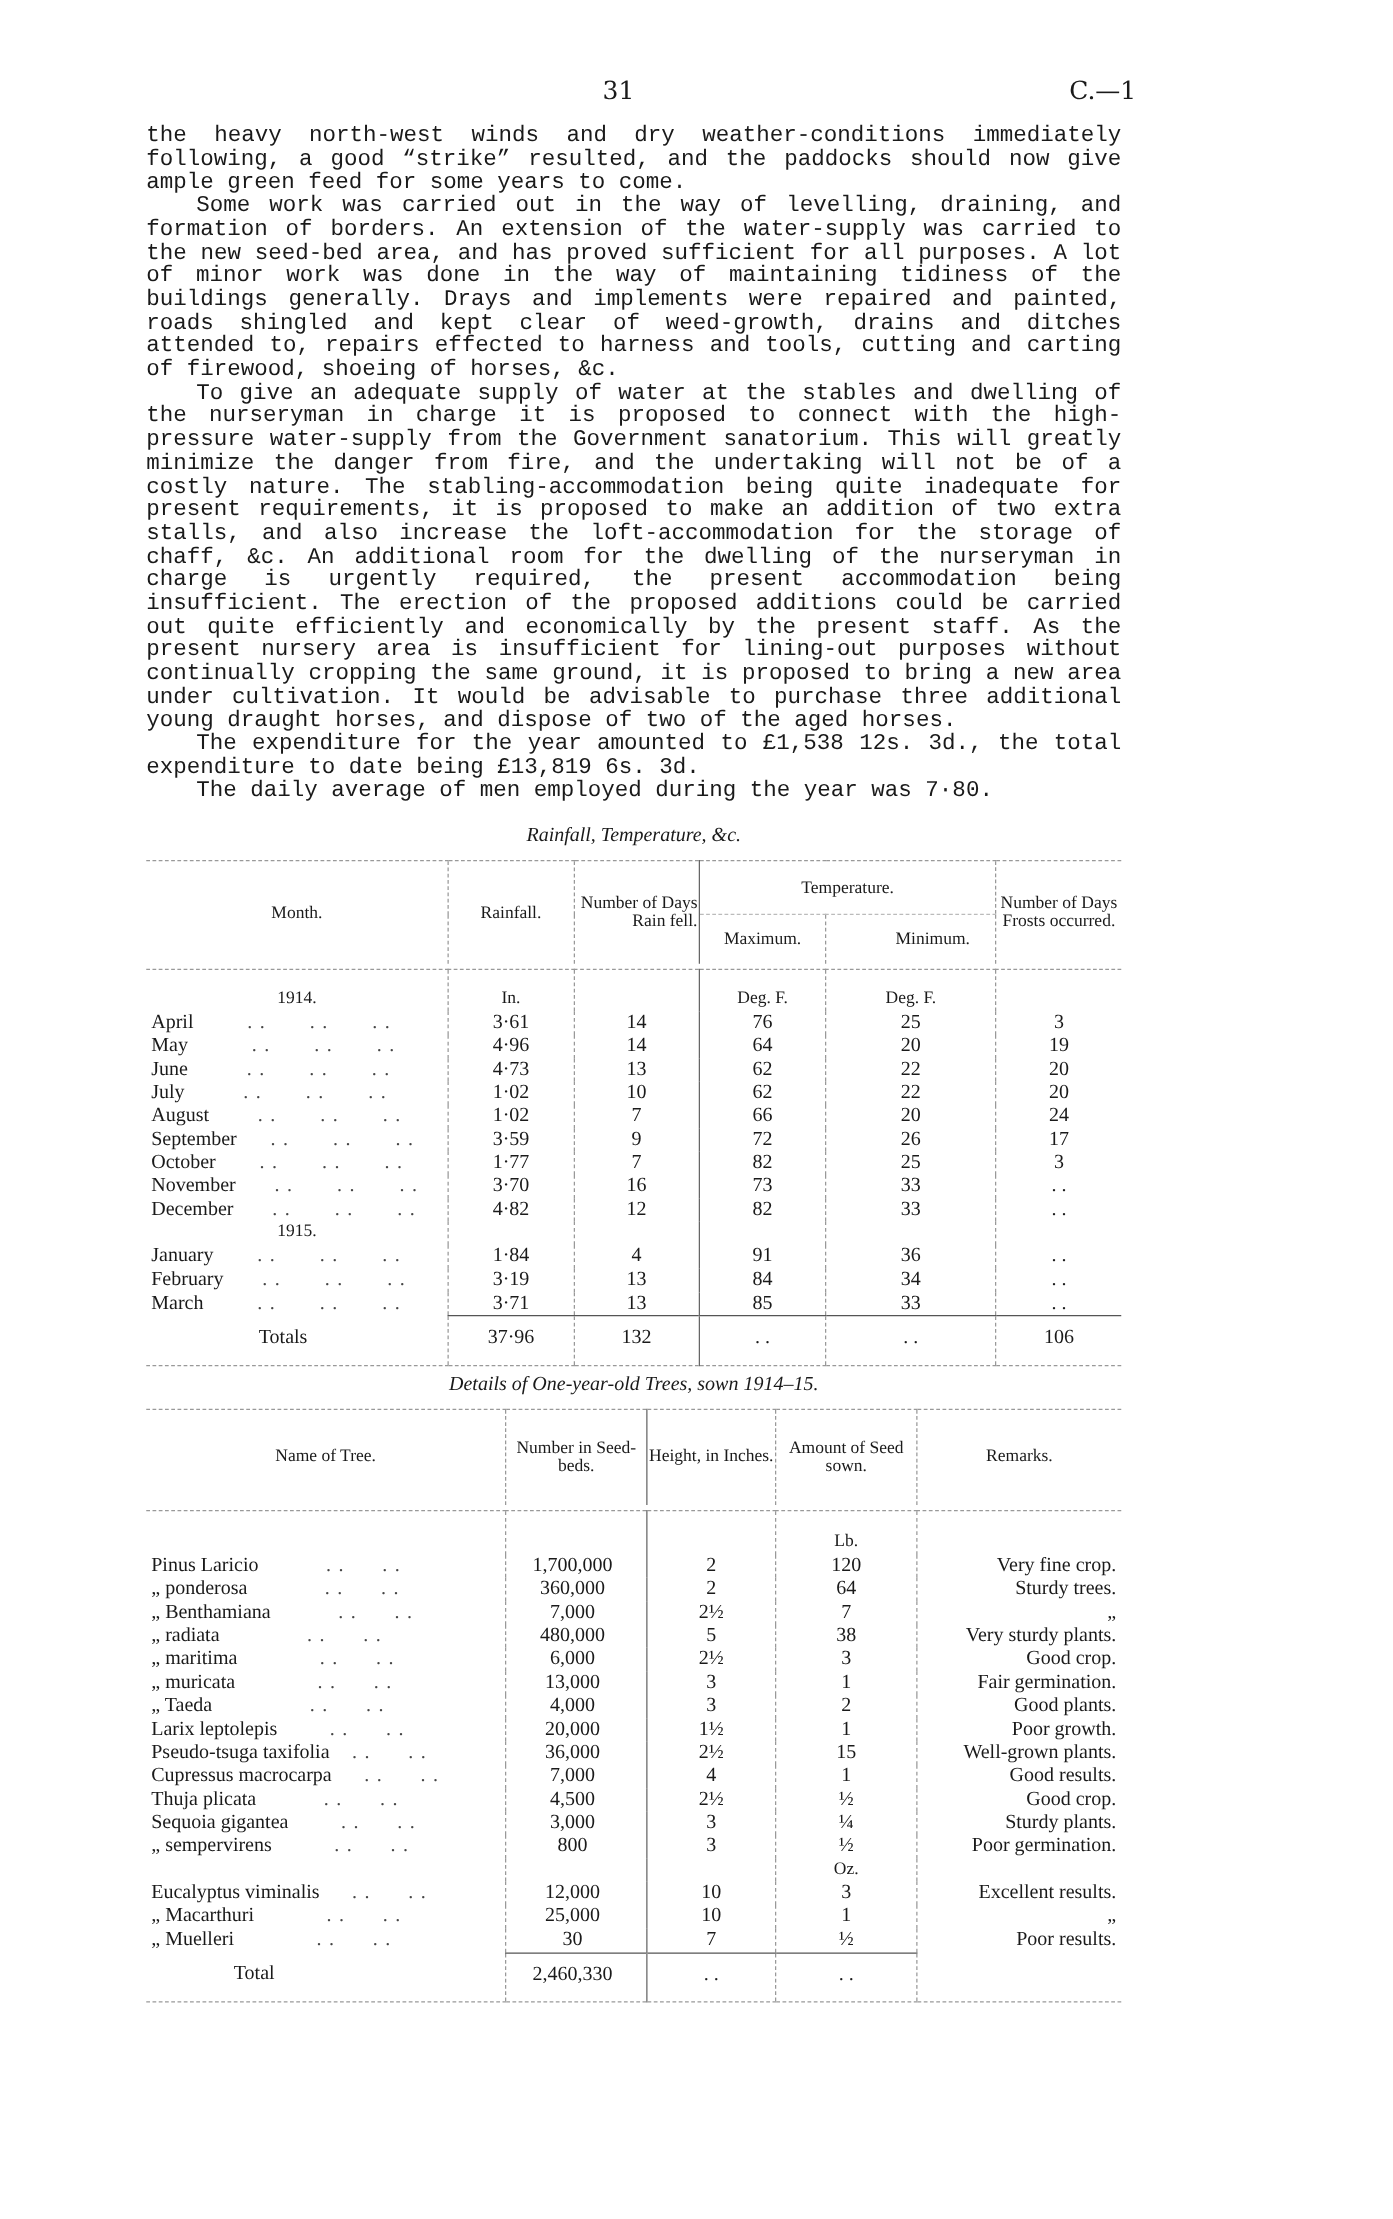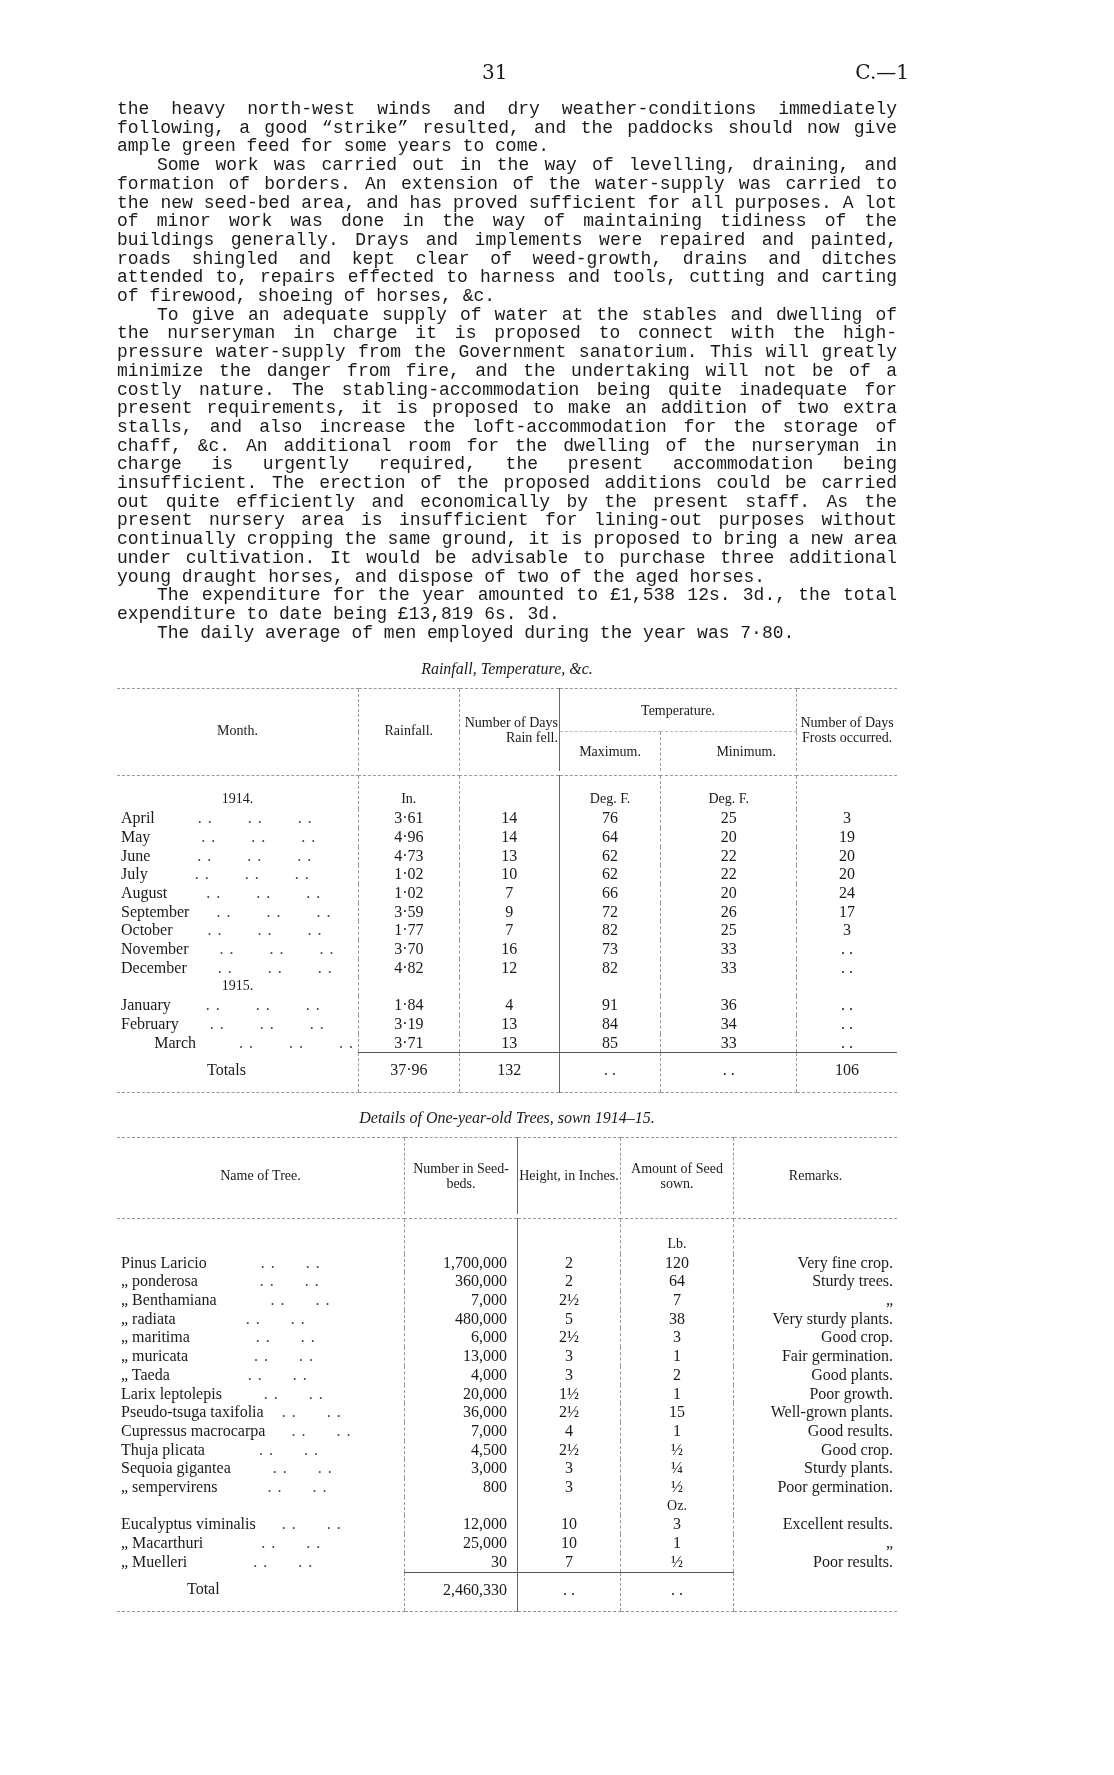--- a/index.html
+++ b/index.html
@@ -13,21 +13,21 @@
   .caption { font-family: "Liberation Serif", serif; font-style: italic; font-size: 16px; text-align: center; margin: 0; }
   table { border-collapse: collapse; width: 780px; font-family: "Liberation Serif", serif; font-size: 16px; }
   .t1 { margin-top: 10px; }
   th { font-weight: normal; font-size: 14px; line-height: 15px; vertical-align: middle; }
   .hdr-row th { border-top: 1px dashed #999; }
   .hdr-bottom td, .hdr-bottom th { border-bottom: 1px dashed #999; }
   td { padding: 0 4px; line-height: 18.7px; vertical-align: top; }
   .vl { border-left: 1px solid #666; }
   .vd { border-left: 1px dashed #999; }
   .num { text-align: center; }
-  .rnum { text-align: right; padding-right: 10px; }
+  .rnum { text-align: center; padding-right: 10px; }
   .month { width: 240px; }
   .dots { color: #444; letter-spacing: 1px; }
   .year-row td { font-size: 14px; text-align: center; }
   .total-row td { border-top: 1px solid #555; padding-top: 8px; padding-bottom: 12px; border-bottom: 1px dashed #999; }
   .unit { font-size: 14px; }
   .treename { white-space: pre; }
   .remark { padding-left: 10px; text-align: right; }
 </style>
 </head>
 <body>
@@ -162,39 +162,39 @@
         </tr>
         <tr>
           <td style="white-space: pre;">February    <span class="dots">   . .       . .       . .</span></td>
           <td class="vd num">3·19</td>
           <td class="vd num">13</td>
           <td class="vl num">84</td>
           <td class="vd num">34</td>
           <td class="vd num">. .</td>
         </tr>
         <tr>
-          <td style="white-space: pre; text-align: right;">March       <span class="dots">   . .       . .       . .</span></td>
+          <td style="white-space: pre;">March       <span class="dots">   . .       . .       . .</span></td>
           <td class="vd num">3·71</td>
           <td class="vd num">13</td>
           <td class="vl num">85</td>
           <td class="vd num">33</td>
           <td class="vd num">. .</td>
         </tr>
         <tr class="total-row">
           <td style="padding-left:90px; border-top:none;">Totals</td>
           <td class="vd num">37·96</td>
           <td class="vd num">132</td>
           <td class="vl num">. .</td>
           <td class="vd num">. .</td>
           <td class="vd num">106</td>
         </tr>
       </tbody>
   </table>
 
-  <p class="caption" style="margin-top:16px;">Details of One-year-old Trees, sown 1914–15.</p>
+  <p class="caption" style="margin-top:6px;">Details of One-year-old Trees, sown 1914–15.</p>
 
   <table class="t1" id="tree-table">
     <thead>
       <tr class="hdr-row">
         <th style="width:285px; height:74px;">Name of Tree.</th>
         <th class="vd" style="width:110px;">Number in Seed-beds.</th>
         <th class="vl" style="width:100px;">Height, in Inches.</th>
         <th class="vd" style="width:110px;">Amount of Seed sown.</th>
         <th class="vd">Remarks.</th>
       </tr>

